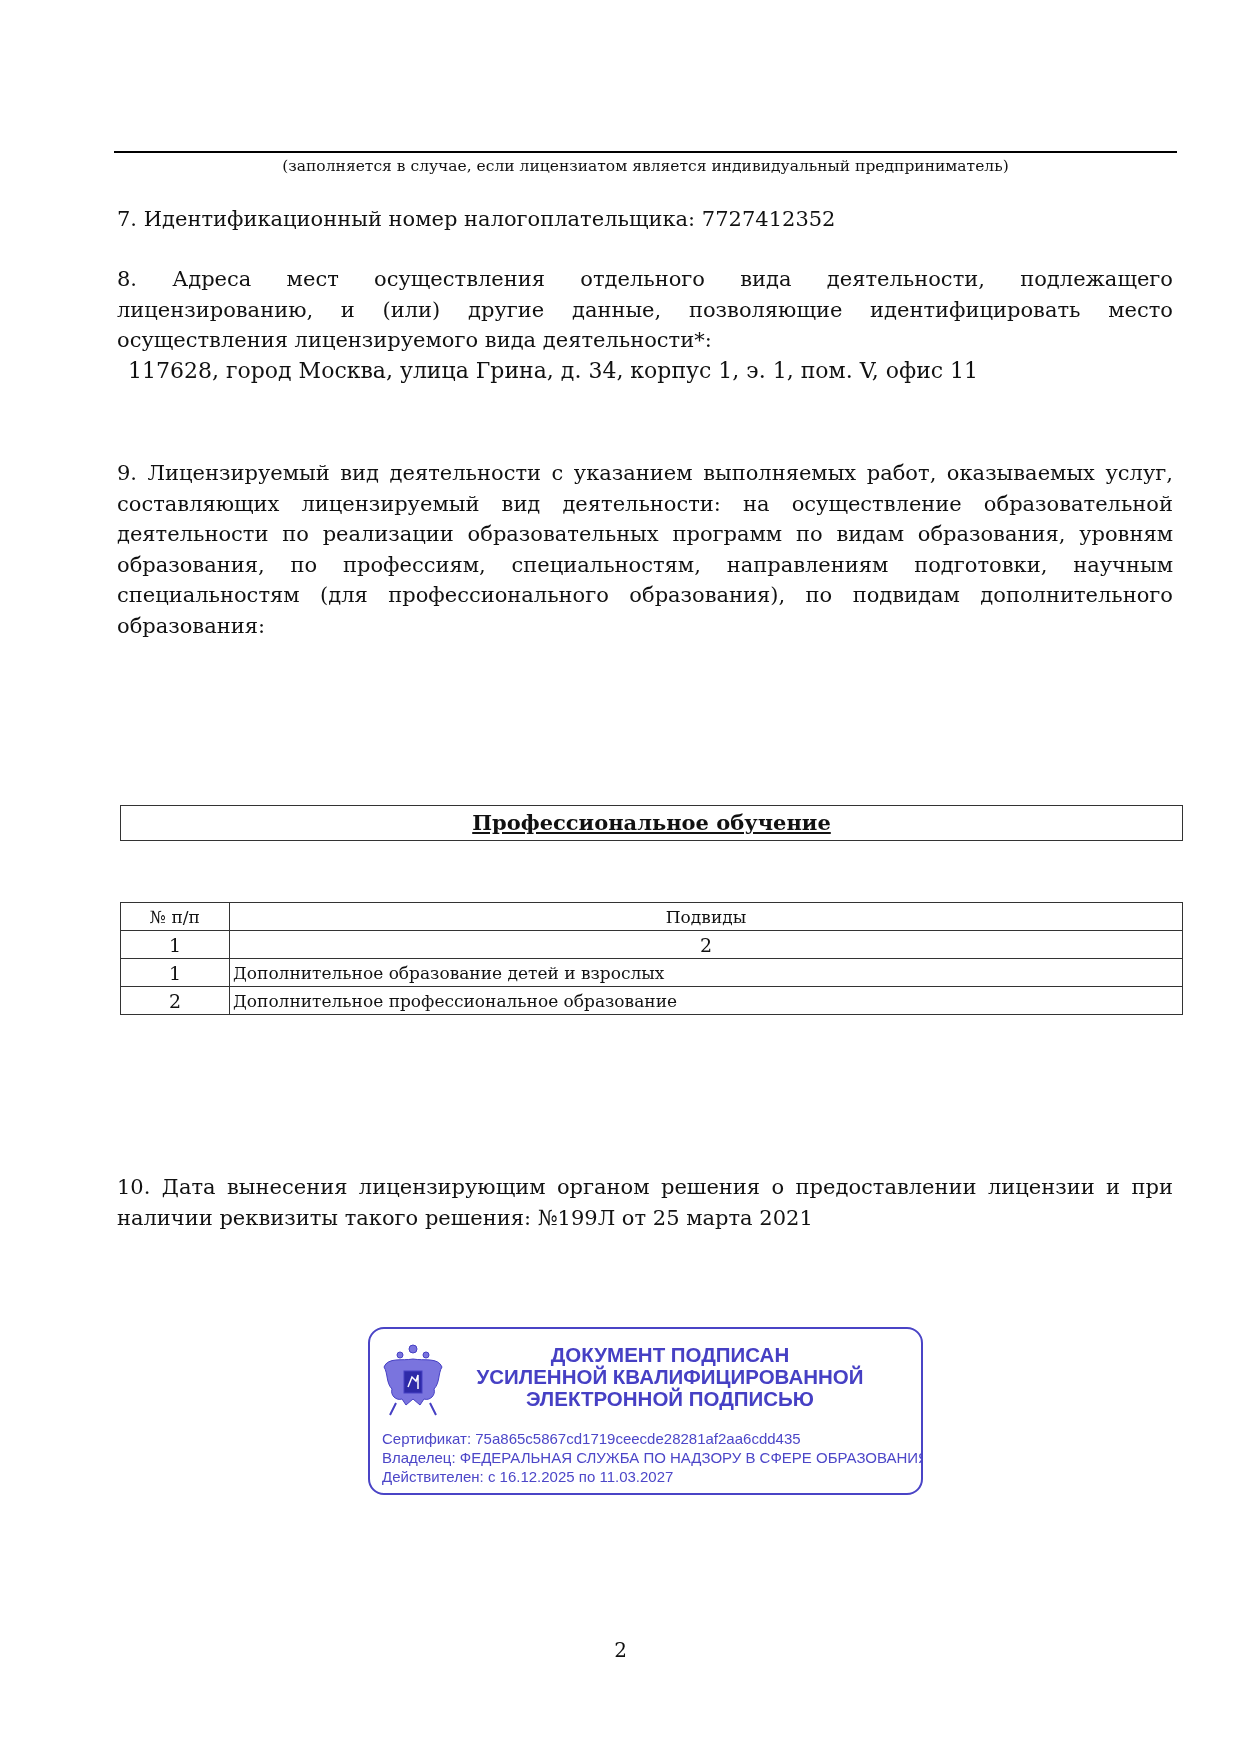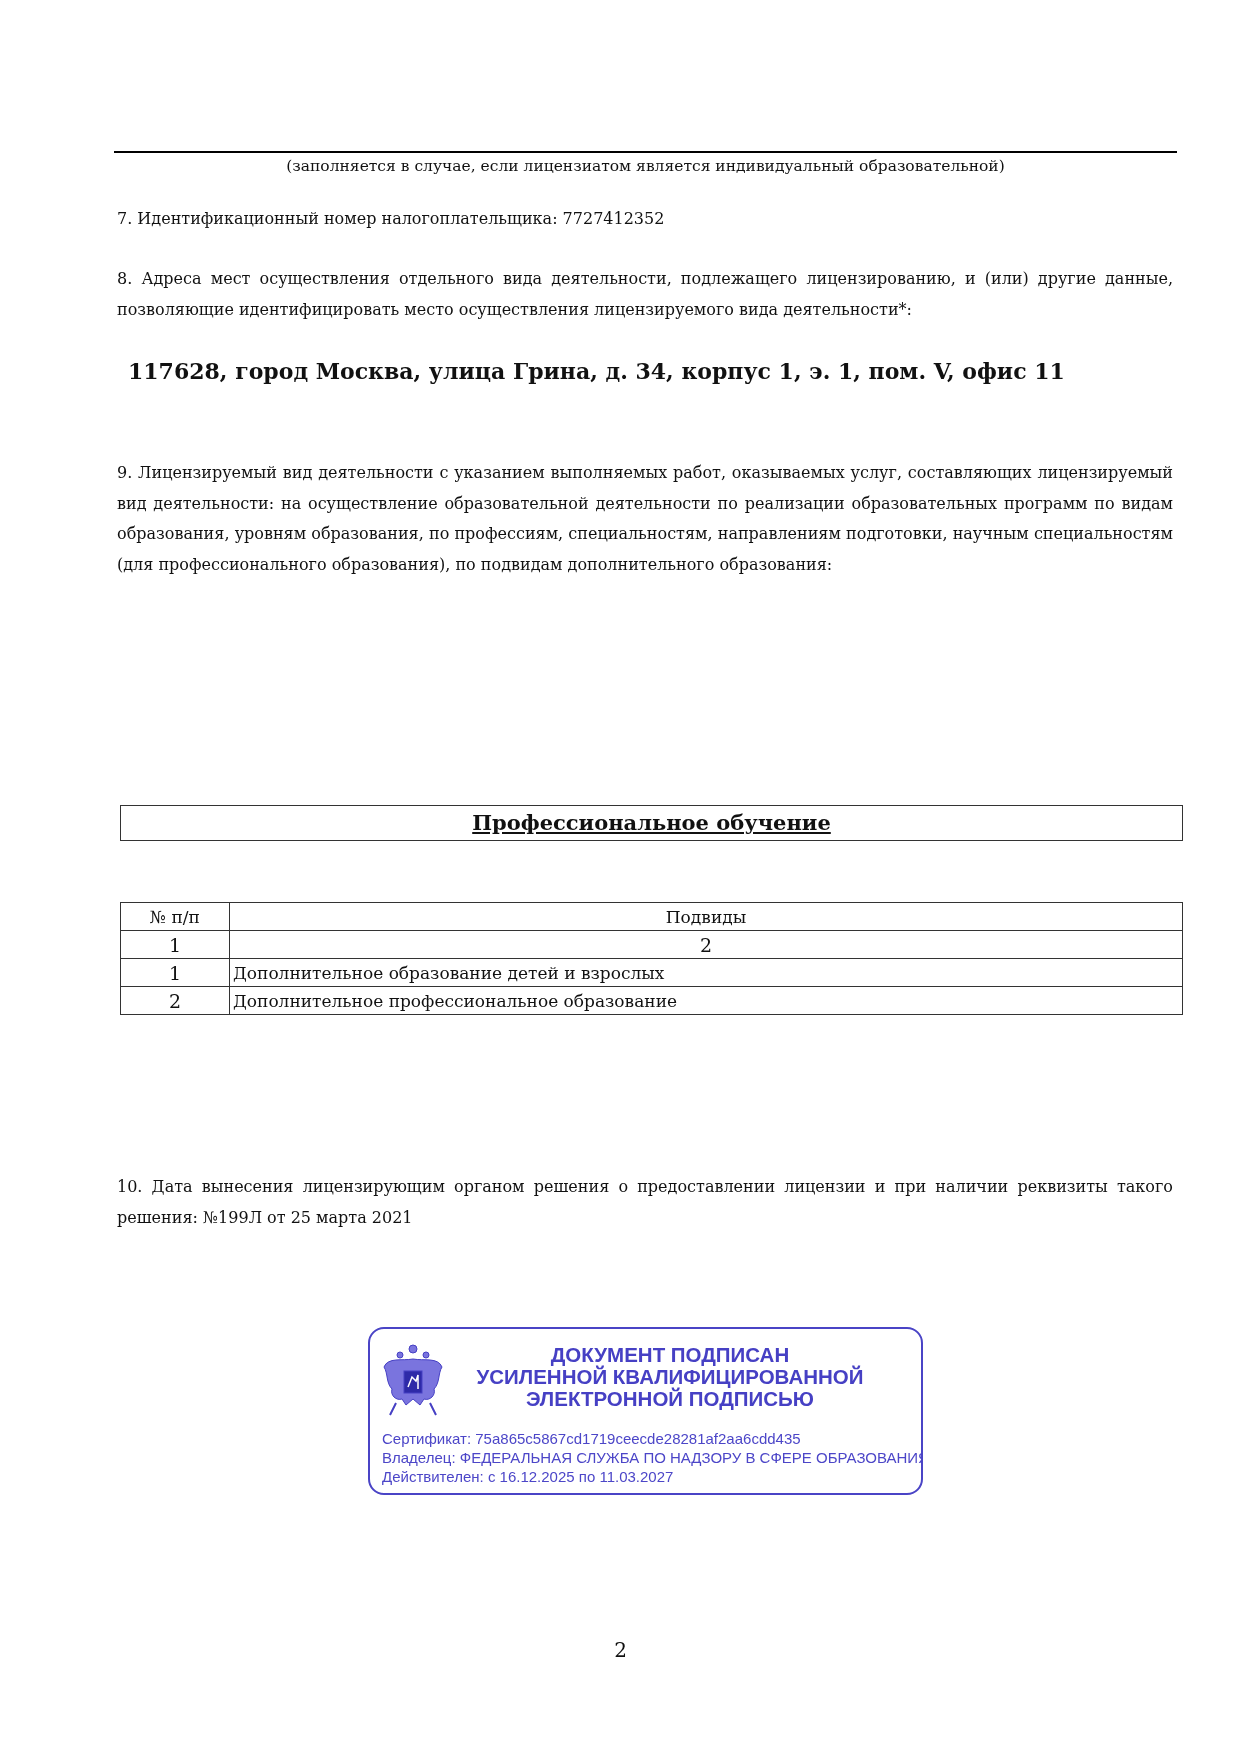--- a/index.html
+++ b/index.html
@@ -10,24 +10,24 @@
   }
   .rule {
     position: absolute; left: 114px; top: 151px; width: 1063px; height: 2px; background: #000;
   }
   .caption {
     position: absolute; left: 114px; top: 156px; width: 1063px; text-align: center;
     font-size: 15.5px; line-height: 20px;
   }
   .para {
     position: absolute; left: 117px; width: 1056px;
-    font-size: 16px; line-height: 30.5px; text-align: justify;
+    font-size: 21px; line-height: 30.5px; text-align: justify;
   }
   .para .last { text-align-last: left; }
-  .addr { position: absolute; left: 128px; font-size: 22px; line-height: 30px; font-weight: bold; }
+  .addr { position: absolute; left: 128px; font-size: 22px; line-height: 30px; }
   table.doc {
     position: absolute; left: 120px; width: 1063px; border-collapse: collapse;
     font-size: 17px;
   }
   table.doc td, table.doc th {
     border: 1.5px solid #333; padding: 0 3px; height: 27px; line-height: 26px;
   }
   table.doc th { font-weight: bold; font-size: 21px; height: 34px; text-align: center; }
   .c { text-align: center; }
   .num-col { width: 102px; }
@@ -49,21 +49,21 @@
   }
   .page-num {
     position: absolute; left: 0; top: 1638px; width: 1241px; text-align: center;
     font-size: 20px;
   }
 </style>
 </head>
 <body>
 
 <div class="rule"></div>
-<div class="caption">(заполняется в случае, если лицензиатом является индивидуальный образовательной)</div>
+<div class="caption">(заполняется в случае, если лицензиатом является индивидуальный предприниматель)</div>
 
 <div class="para" style="top:204px;">7. Идентификационный номер налогоплательщика: 7727412352</div>
 
 <div class="para" style="top:264px;">
   <div class="last">8. Адреса мест осуществления отдельного вида деятельности, подлежащего лицензированию, и (или) другие данные, позволяющие идентифицировать место осуществления лицензируемого вида деятельности*:</div>
 </div>
 <div class="addr" style="top:356px;">117628, город Москва, улица Грина, д. 34, корпус 1, э. 1, пом. V, офис 11</div>
 
 <div class="para" style="top:458px;">
   <div class="last">9. Лицензируемый вид деятельности с указанием выполняемых работ, оказываемых услуг, составляющих лицензируемый вид деятельности: на осуществление образовательной деятельности по реализации образовательных программ по видам образования, уровням образования, по профессиям, специальностям, направлениям подготовки, научным специальностям (для профессионального образования), по подвидам дополнительного образования:</div>

